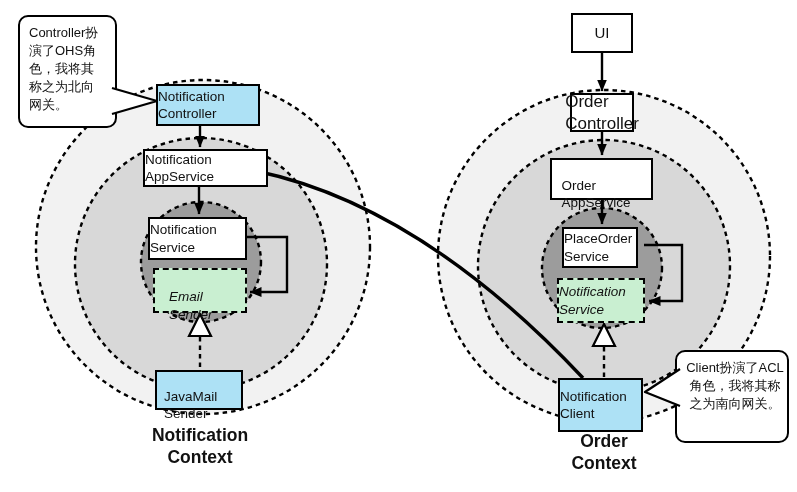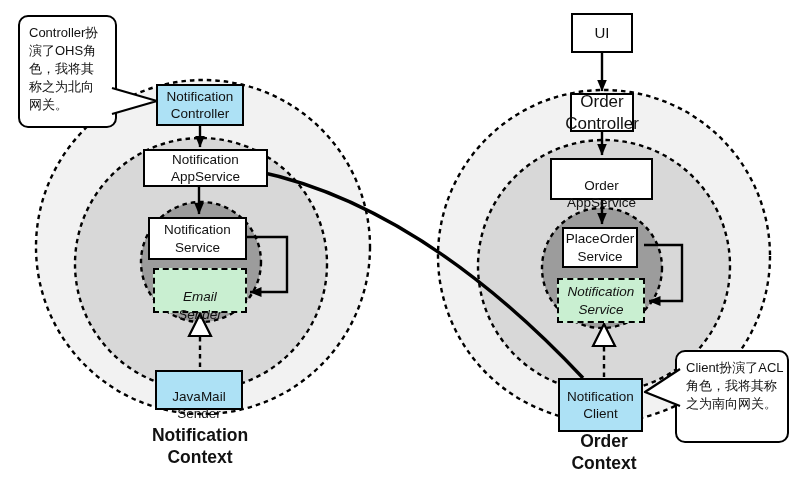--- a/index.html
+++ b/index.html
@@ -6,40 +6,40 @@
   .stage {
     position:relative; width:797px; height:492px; background:#ffffff;
     font-family:"Liberation Sans", sans-serif; color:#111; overflow:hidden;
   }
   svg.layer { position:absolute; left:0; top:0; }
   svg.overlay { position:absolute; left:0; top:0; pointer-events:none; }
 
   .node {
     position:absolute; box-sizing:border-box;
     display:flex; align-items:center; justify-content:center;
-    text-align:center; font-size:13.5px; line-height:1.28;
+    font-size:13.5px; line-height:1.28;
     background:#fff; border:2.2px solid #000;
   }
   .node.blue  { background:#ade1f5; }
   .node.green { background:#c9efd1; border:2.5px dashed #000; font-style:italic; }
   .node .narrow { display:inline-block; max-width:62px;margin-top:30px; }
   .node.small { font-size:17px; }
   .node.uibox { font-size:15px; }
 
   .ctx-title {
     position:absolute; font-weight:bold; font-size:17.5px; line-height:1.27;
     text-align:center;
   }
   .callout {
     position:absolute; box-sizing:border-box; background:#fff;
     border:2.4px solid #000; border-radius:10px;
     font-size:13px; line-height:1.38;
   }
   .callout.north { padding:7px 14px 6px 9px; }
-  .callout.south { padding:7px 3px 6px 9px; }
+  .callout.south { padding:7px 3px 6px 9px;text-align:center; }
 </style>
 </head>
 <body>
 
 <div class="stage">
 
   <svg class="layer" width="797" height="492" viewBox="0 0 797 492">
     <defs>
       <marker id="arrow" viewBox="0 0 12 10" refX="11.5" refY="5" markerWidth="12" markerHeight="10" markerUnits="userSpaceOnUse" orient="auto">
         <path d="M0,0 L12,5 L0,10 Z" fill="#000"></path>
@@ -65,21 +65,21 @@
     <path d="M 644 245 H 682 V 301 H 649" stroke="#000" stroke-width="2.4" fill="none" marker-end="url(#arrow)"></path>
 
     <line x1="200" y1="337" x2="200" y2="369" stroke="#000" stroke-width="2.4" stroke-dasharray="4.5 4"></line>
     <polygon points="200,314 189,336 211,336" fill="#fff" stroke="#000" stroke-width="2.2"></polygon>
     <line x1="604" y1="347" x2="604" y2="377" stroke="#000" stroke-width="2.4" stroke-dasharray="4.5 4"></line>
     <polygon points="604,324 593,346 615,346" fill="#fff" stroke="#000" stroke-width="2.2"></polygon>
 
     <path d="M 583 378 Q 420 205 256 171" stroke="#000" stroke-width="3.4" fill="none" marker-end="url(#arrow)"></path>
   </svg>
 
-  <div class="node blue" style="left:156px;top:84px;width:88px;height:42px">
+  <div class="node blue" style="left:156px;top:84px;width:104px;height:42px">
     <span>Notification Controller</span>
   </div>
   <div class="node" style="left:143px;top:149px;width:125px;height:38px">
     <span>Notification AppService</span>
   </div>
   <div class="node" style="left:148px;top:217px;width:99px;height:43px">
     <span>Notification Service</span>
   </div>
   <div class="node green" style="left:153px;top:268px;width:94px;height:45px">
     <span class="narrow">Email Sender</span>

